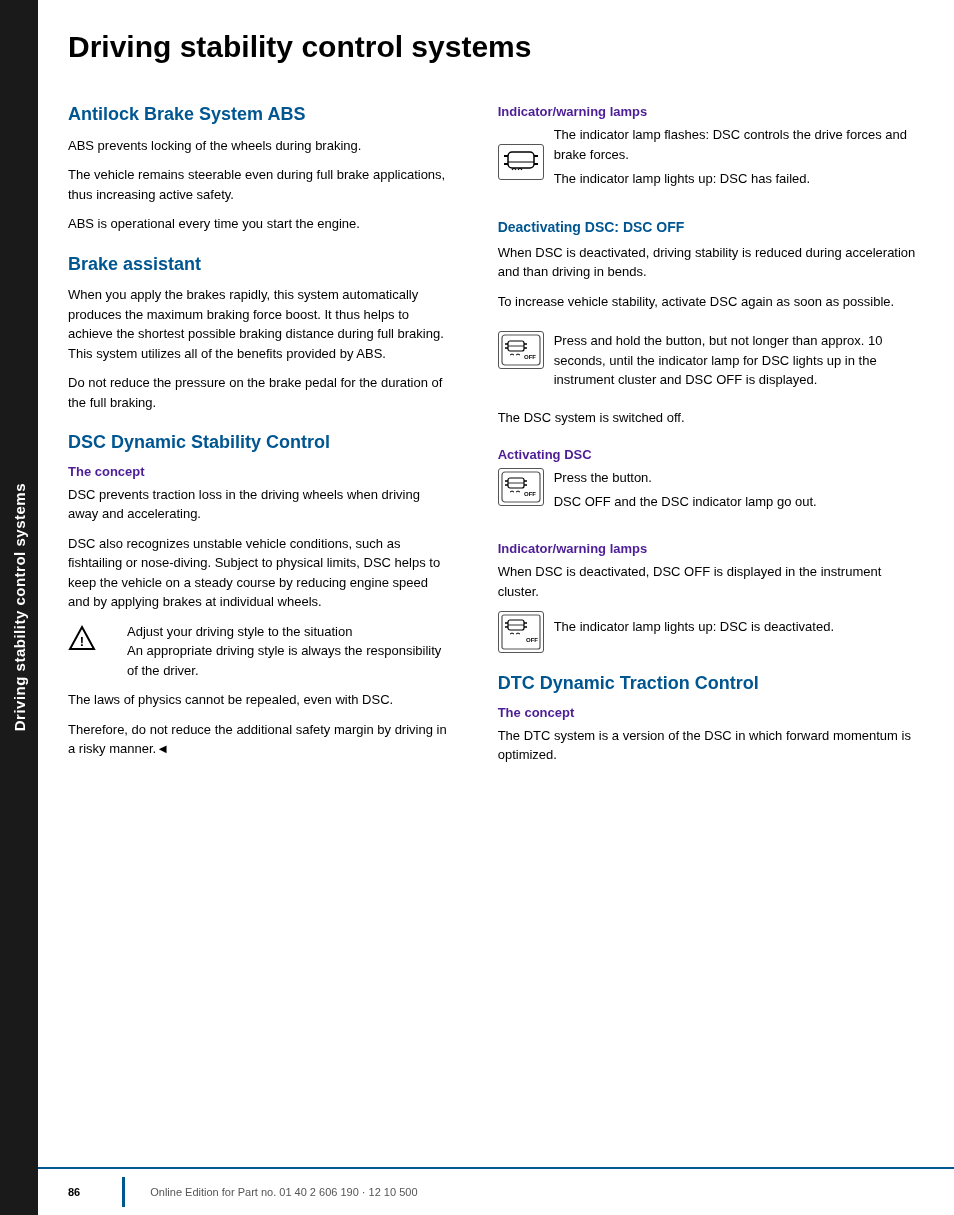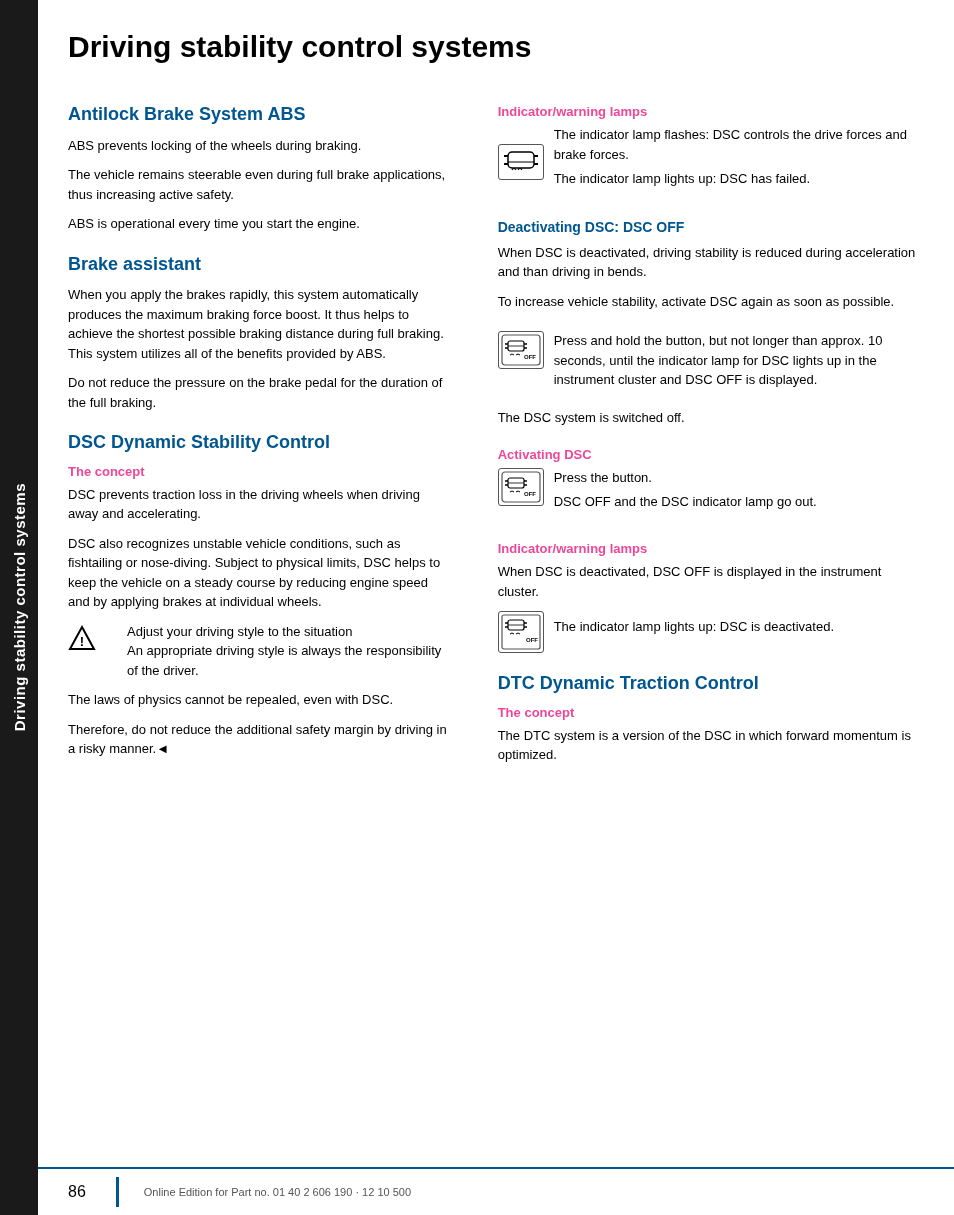--- a/index.html
+++ b/index.html
@@ -86,21 +86,21 @@
     .section-title-medium {
       font-size: 14px;
       font-weight: bold;
       color: #005691;
       margin-bottom: 8px;
     }
 
     .section-title-small {
       font-size: 13px;
       font-weight: bold;
-      color: #ec4899;
+      color: #4c1d95;
       margin-bottom: 6px;
     }
 
     .body-text {
       font-size: 13px;
       color: #000;
       line-height: 1.5;
       margin-bottom: 10px;
     }
 
@@ -181,24 +181,24 @@
     .footer {
       border-top: 2px solid #005691;
       padding: 8px 30px;
       display: flex;
       align-items: center;
       gap: 20px;
       margin-top: auto;
     }
 
     .page-number {
-      font-size: 16px;
-      font-weight: normal;
+      font-size: 11px;
+      font-weight: bold;
       color: #000;
-      margin-right: 10px;
+      margin-right: 22px;
     }
 
     .footer-text {
       font-size: 11px;
       color: #555;
     }
 
     .footer-bar {
       width: 3px;
       height: 30px;

